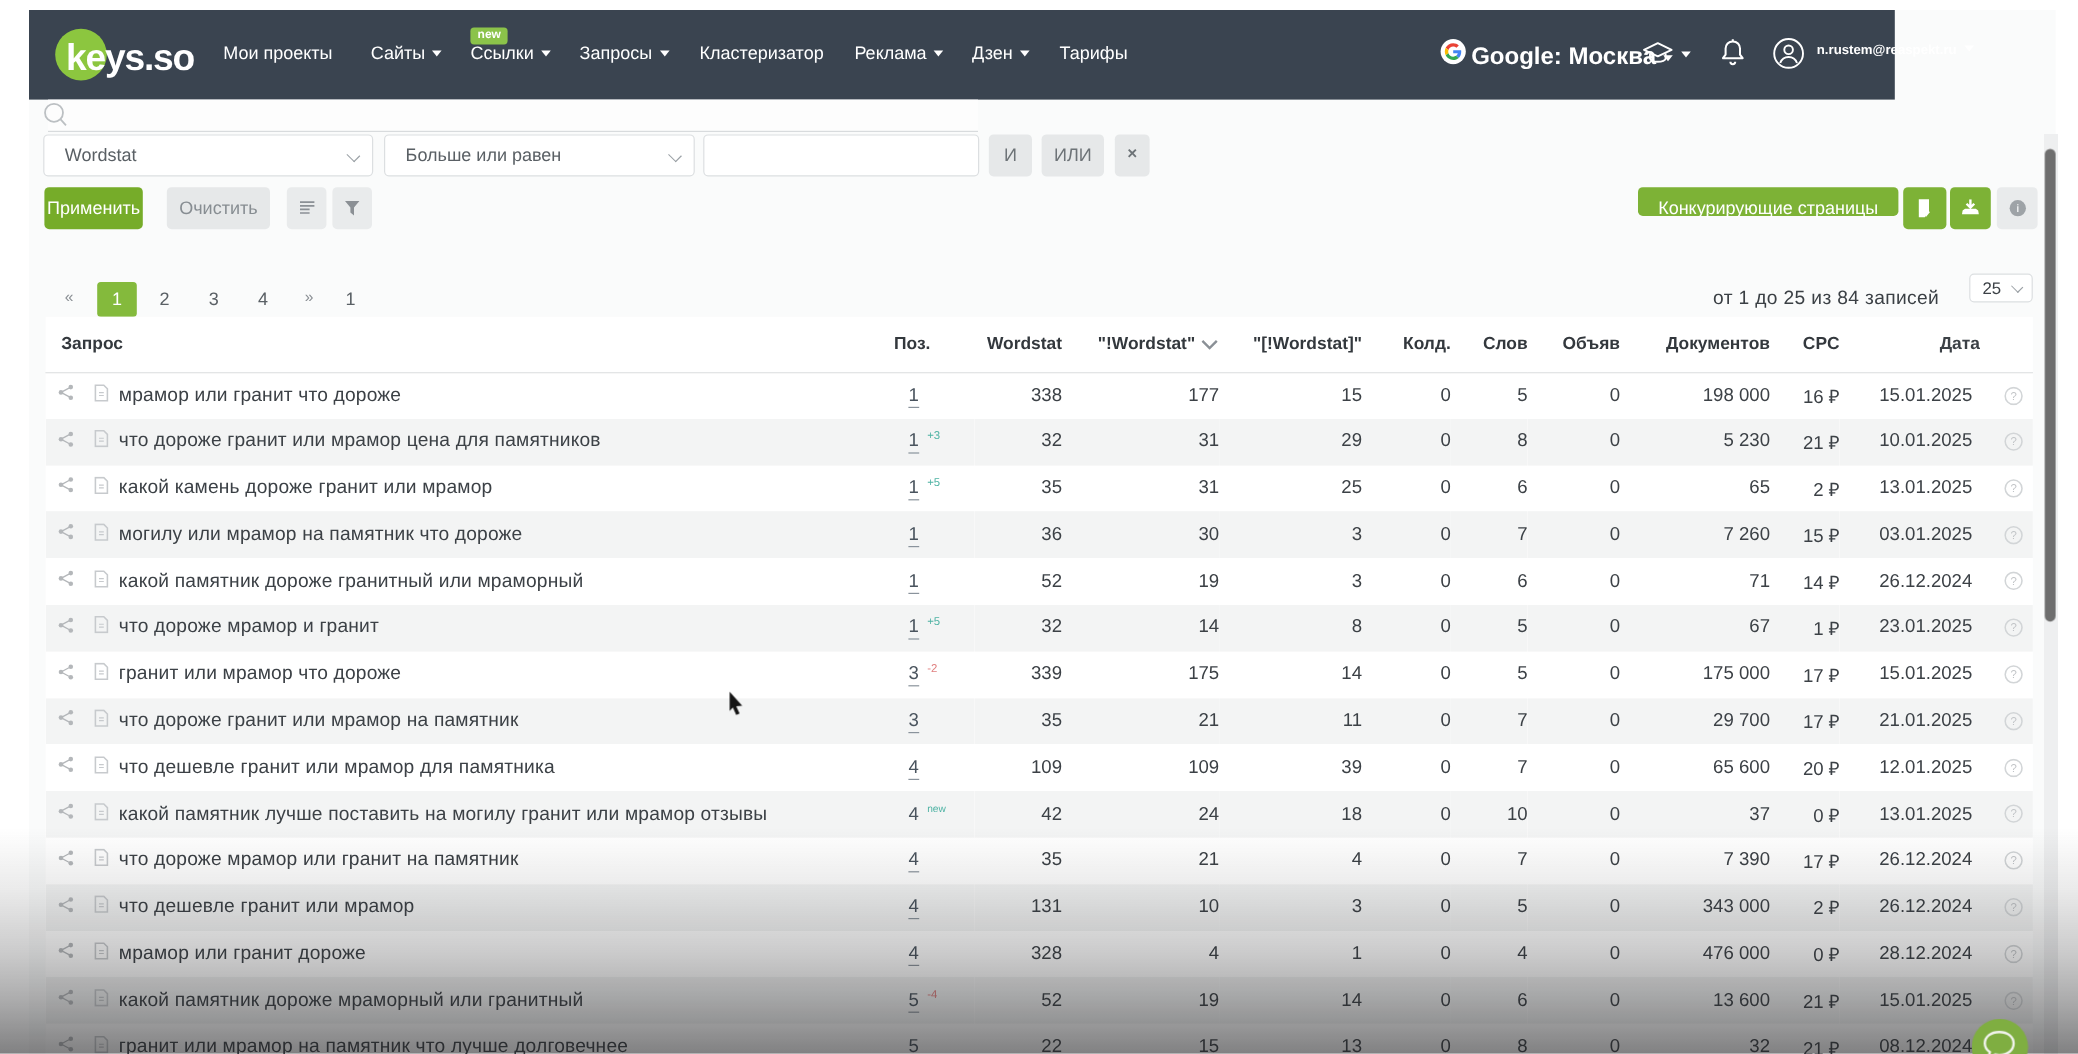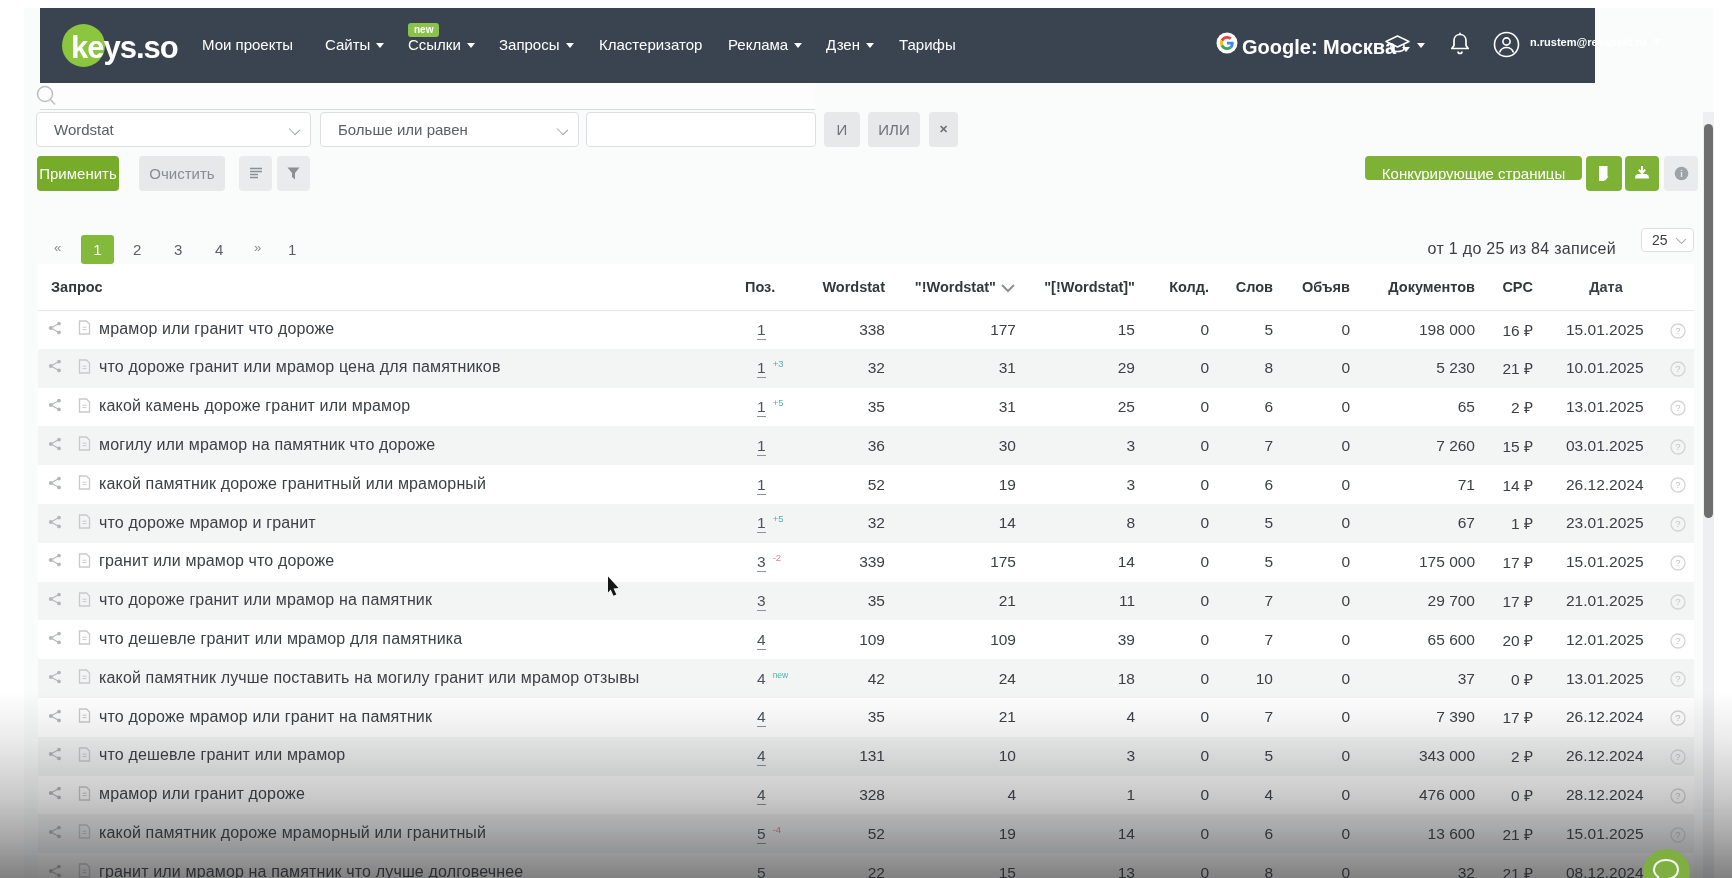--- a/index.html
+++ b/index.html
@@ -1,21 +1,21 @@
 <!DOCTYPE html>
 <html lang="ru"><head><meta charset="utf-8">
 <style>
 * { margin:0; padding:0; box-sizing:border-box; }
 html,body { width:1732px; height:878px; overflow:hidden; background:#fff;
   font-family:"Liberation Sans", sans-serif; -webkit-font-smoothing:antialiased; }
 .abs { position:absolute; }
 .win { position:absolute; left:24px; top:8px; width:1689px; height:870px; background:#fafbfb; will-change:transform; }
 
 
-.nav { position:absolute; left:16px; top:0; width:1555px; height:75px; background:#3a4450; }
+.nav { position:absolute; left:0; top:0; width:1555px; height:75px; background:#3a4450; }
 .logo-c { position:absolute; left:22px; top:16px; width:43px; height:43px; border-radius:50%; background:#8cc63f; }
 .logo-t { position:absolute; left:31px; top:22px; font-size:31px; font-weight:700; color:#fff; letter-spacing:-1px; }
 .mi { position:absolute; top:28px; font-size:15px; font-weight:400; color:#fff; white-space:nowrap; }
 .car { display:inline-block; width:0; height:0; border-left:4.5px solid transparent; border-right:4.5px solid transparent; border-top:5px solid #fff; vertical-align:2px; margin-left:6px; }
 .badge { position:absolute; left:368px; top:15px; background:#8bc34a; color:#fff; font-size:10px; font-weight:700; padding:1px 6px 2px; border-radius:3px; }
 .nav-r { position:absolute; top:28px; font-size:20px; font-weight:700; color:#fff; white-space:nowrap; }
 
 
 .search { position:absolute; left:16px; top:75px; width:775px; height:27px; background:#fdfdfd; border-bottom:1px solid #d8dbdd; }
 .sbox { position:absolute; left:11px; top:77px; width:26px; height:26px; }
@@ -28,21 +28,21 @@
 .pg { position:absolute; font-size:15px; color:#5a6065; }
 .pg-act { position:absolute; left:57px; top:227px; width:33px; height:29px; background:#84ba3c; border-radius:3px; color:#fff; text-align:center; line-height:29px; font-size:15px; }
 
 
 .tbl-wrap { position:absolute; left:14px; top:256px; width:1656px; background:#fff; }
 table { border-collapse:collapse; table-layout:fixed; width:1656px; }
 td, th { overflow:hidden; white-space:nowrap; }
 thead th { height:46px; font-size:14.5px; color:#33383d; text-align:right; font-weight:700; border-bottom:1px solid #e3e5e6; padding:0; vertical-align:middle; }
 th.c-q { text-align:left; padding-left:13px; }
 th.c-pos { text-align:left; padding-left:0; }
-th.c-date { text-align:center; padding-left:29px; }
+th.c-date { text-align:right; padding-left:29px; }
 tbody td { height:38.8px; font-size:15.5px; color:#3c4146; padding:0; vertical-align:middle; }
 tr.even td { background:#f3f4f4; }
 .num { text-align:right; }
 .c-q .ic1 { display:inline-block; width:14px; margin-left:10px; vertical-align:middle; }
 .c-q .ic2 { display:inline-block; width:13px; margin-left:16px; vertical-align:middle; }
 .c-q .qt { margin-left:8px; font-size:16px; letter-spacing:0.15px; }
 .c-pos { padding-left:12px; }
 .pos { color:#4a545e; border-bottom:1px solid #8a939c; padding-bottom:1px; }
 .nou { border-bottom:none; }
 .sup { position:relative; top:-6px; margin-left:7px; }

